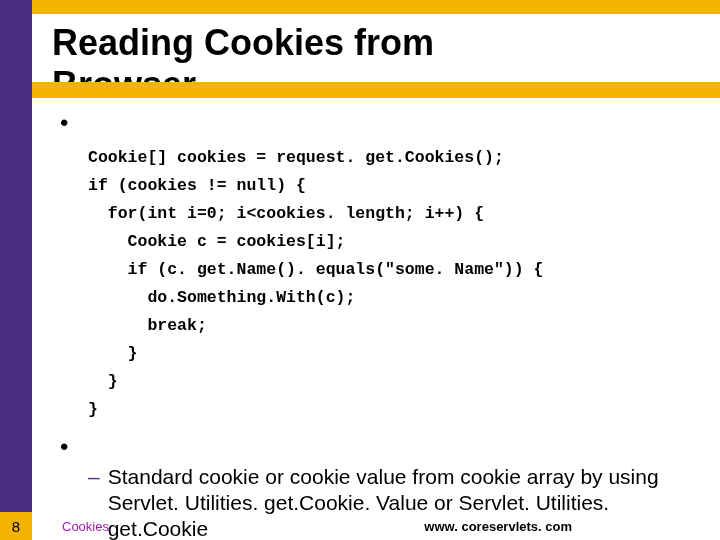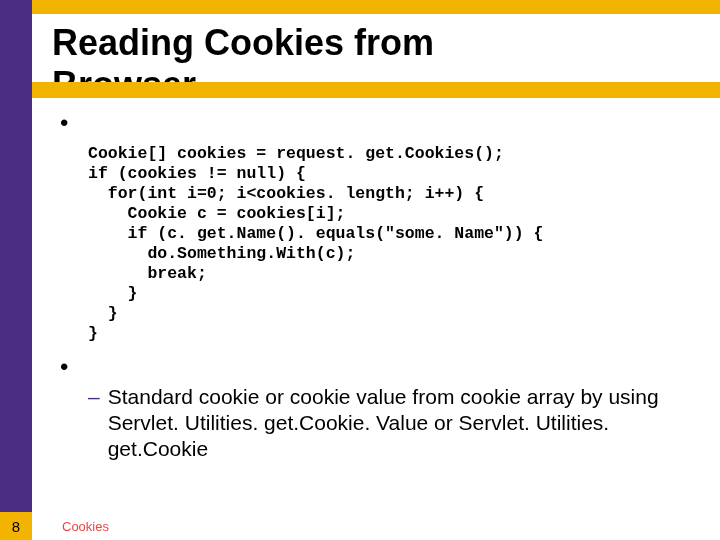--- a/index.html
+++ b/index.html
@@ -6,27 +6,27 @@
   html, body { width: 720px; height: 540px; font-family: Arial, Helvetica, sans-serif; background: #fff; overflow: hidden; }
   .slide { position: relative; width: 584px; height: 540px; }
   .sidebar { position: absolute; left: 0; top: 0; width: 32px; height: 540px; background: #4b2e83; }
   .topbar { position: absolute; left: 32px; top: 0; width: 688px; height: 14px; background: #f2b400; }
   .title { position: absolute; left: 52px; top: 22px; font-size: 36px; font-weight: bold; color: #000; letter-spacing: 0px; }
   .underline { position: absolute; left: 32px; top: 82px; width: 688px; height: 16px; background: #f2b400; }
   .content { position: absolute; left: 60px; top: 108px; width: 640px; }
   .bullet-line { display: flex; align-items: flex-start; }
   .bullet-dot { font-size: 24px; line-height: 30px; color: #000; margin-right: 10px; }
   .bullet-text { font-size: 24px; font-weight: bold; color: #000; line-height: 30px; }
-  .code-block { margin: 6px 0 8px 28px; font-family: "Courier New", Courier, monospace; font-size: 16.5px; font-weight: bold; line-height: 20px; white-space: pre; color: #000; }
+  .code-block { margin: 6px 0 8px 28px; font-family: "Courier New", Courier, monospace; font-size: 16.5px; font-weight: bold; line-height: 28px; white-space: pre; color: #000; }
   .dash-line { display: flex; align-items: flex-start; margin-left: 28px; margin-top: 2px; }
   .dash-mark { font-size: 21px; color: #4b2e83; margin-right: 8px; line-height: 26px; }
   .dash-text { font-size: 21px; color: #000; line-height: 26px; }
   .pagenum-box { position: absolute; left: 0; bottom: 0; width: 32px; height: 28px; background: #f2b400; display: flex; align-items: center; justify-content: center; }
   .pagenum { font-size: 15px; color: #000; }
-  .footer-left { position: absolute; left: 62px; bottom: 6px; font-size: 13px; color: #ef4444; }
+  .footer-left { position: absolute; left: 62px; bottom: 6px; font-size: 13px; color: #a21caf; }
   .footer-right { position: absolute; right: 12px; bottom: 6px; font-size: 13px; font-weight: bold; color: #000; }
 </style>
 </head>
 <body>
 
 <div class="slide">
   <div class="sidebar"></div>
   <div class="topbar"></div>
   <div class="title">Reading Cookies from Browser</div>
   <div class="underline"></div>
@@ -52,13 +52,14 @@
     <div class="dash-line">
       <span class="dash-mark">–</span>
       <span class="dash-text">Standard cookie or cookie value from cookie array by using Servlet. Utilities. get.Cookie. Value or Servlet. Utilities. get.Cookie</span>
     </div>
   </div>
 
   <div class="pagenum-box">
     <span class="pagenum">8</span>
   </div>
   <div class="footer-left">Cookies</div>
+  <div class="footer-right">www. coreservlets. com</div>
 </div>
 
 </body></html>

